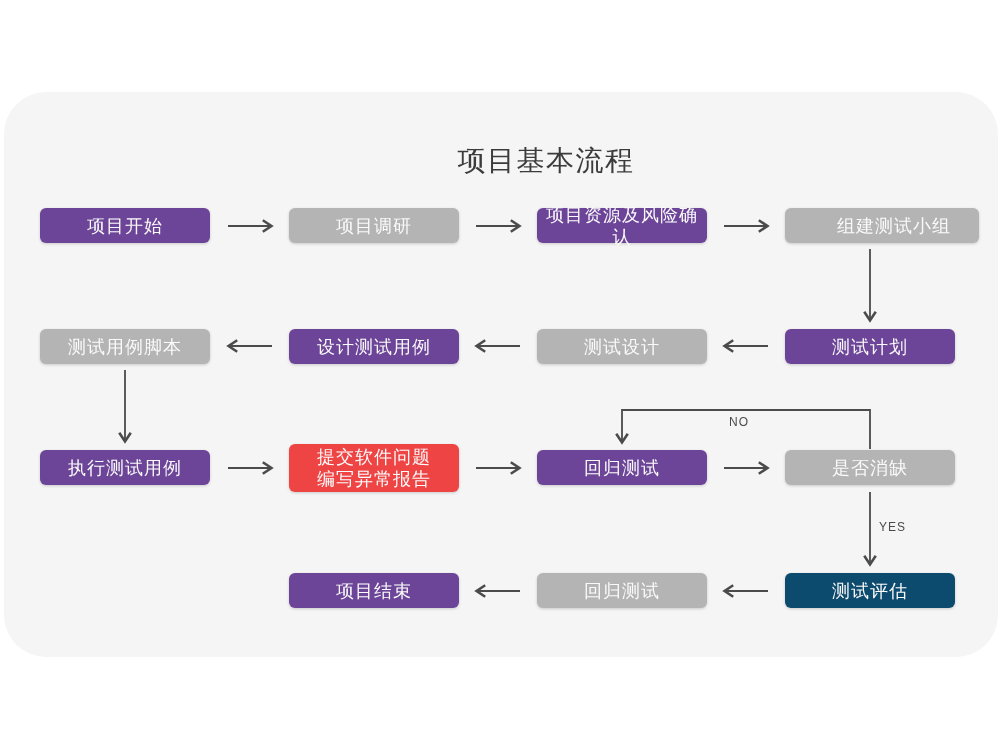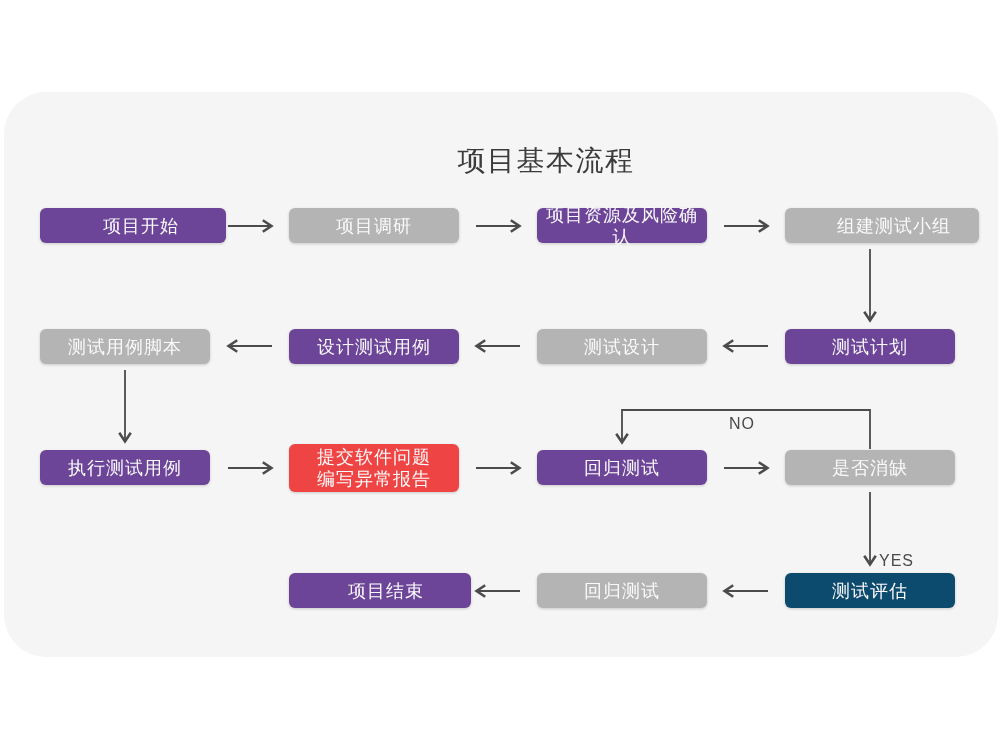--- a/index.html
+++ b/index.html
@@ -63,26 +63,26 @@
     height: 750px;
     pointer-events: none;
   }
   .edges-svg path {
     fill: none;
     stroke: #4b4b4b;
     stroke-width: 1.8;
   }
   .edge-label {
     position: absolute;
-    font-size: 16px;
+    font-size: 12px;
     letter-spacing: 1px;
     color: #4a4a4a;
   }
   .edge-label.no  { left: 729px; top: 415px; }
-  .edge-label.yes { left: 879px; top: 520px; margin-top: 32px; }
+  .edge-label.yes { left: 879px; top: 520px; }
 </style>
 </head>
 <body>
 
 <div class="stage">
 
   <div class="card"></div>
 
   <div class="title">项目基本流程</div>
 
@@ -110,21 +110,21 @@
     <path d="M724 468 H766" marker-end="url(#ah)"></path>
 
     <path d="M870 449 V410 H622 V441" marker-end="url(#ah)"></path>
 
     <path d="M870 492 V563" marker-end="url(#ah)"></path>
 
     <path d="M768 591 H726" marker-end="url(#ah)"></path>
     <path d="M520 591 H478" marker-end="url(#ah)"></path>
   </svg>
 
-  <div class="node" style="left: 40px; top: 208px; background: rgb(108, 68, 152); padding-left: 16px;">
+  <div class="node" style="left: 40px; top: 208px; background: rgb(108, 68, 152);">
     <span class="node-label">项目开始</span>
   </div>
   <div class="node" style="left: 289px; top: 208px; background: rgb(180, 180, 180);">
     <span class="node-label">项目调研</span>
   </div>
   <div class="node" style="left: 537px; top: 208px; background: rgb(108, 68, 152);">
     <span class="node-label">项目资源及风险确认</span>
   </div>
   <div class="node" style="left: 785px; top: 208px; background: rgb(180, 180, 180); padding-left: 24px;">
     <span class="node-label">组建测试小组</span>
@@ -150,21 +150,21 @@
     <span class="node-label">提交软件问题
 编写异常报告</span>
   </div>
   <div class="node" style="left: 537px; top: 450px; background: rgb(108, 68, 152);">
     <span class="node-label">回归测试</span>
   </div>
   <div class="node" style="left: 785px; top: 450px; background: rgb(180, 180, 180);">
     <span class="node-label">是否消缺</span>
   </div>
 
-  <div class="node" style="left: 289px; top: 573px; background: rgb(108, 68, 152); padding-left: 12px;">
+  <div class="node" style="left: 289px; top: 573px; background: rgb(108, 68, 152);">
     <span class="node-label">项目结束</span>
   </div>
   <div class="node" style="left: 537px; top: 573px; background: rgb(180, 180, 180);">
     <span class="node-label">回归测试</span>
   </div>
   <div class="node" style="left: 785px; top: 573px; background: #0c4a6e;">
     <span class="node-label">测试评估</span>
   </div>
 
   <div class="edge-label no">NO</div>

